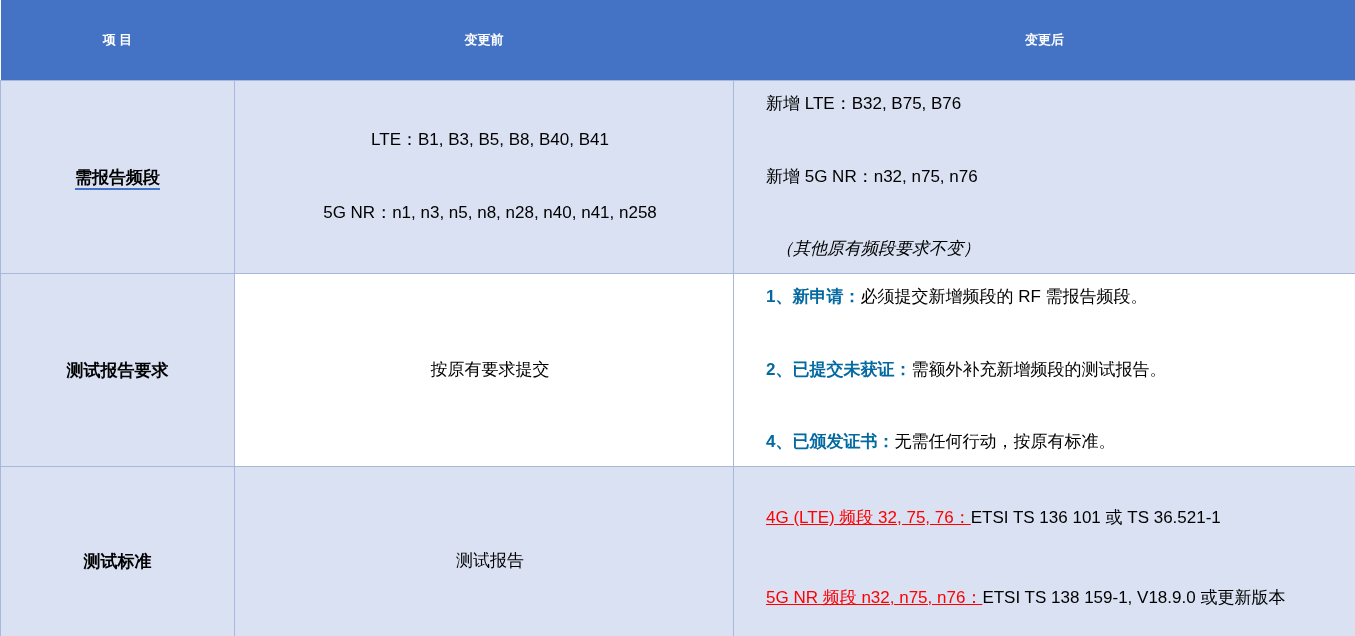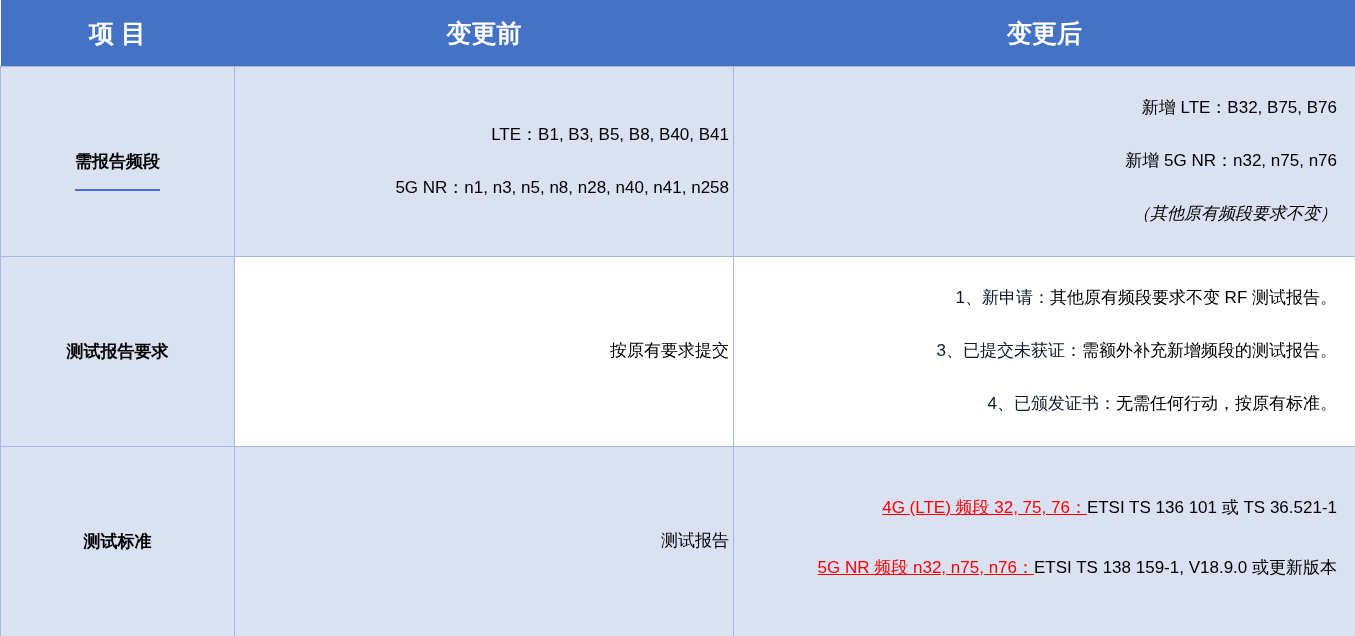--- a/index.html
+++ b/index.html
@@ -19,22 +19,22 @@
     height: 636px;
     border-collapse: collapse;
     table-layout: fixed;
   }
 
   
   thead th {
     background: #4472C4;
     color: #ffffff;
     font-weight: bold;
-    font-size: 25px;
-    height: 66px;
+    font-size: 13px;
+    height: 80px;
     padding: 0;
     text-align: center;
     vertical-align: middle;
     border: none;
   }
 
   
   col.c-item  { width: 234px; }
   col.c-before{ width: 499px; }
   col.c-after { width: 622px; }
@@ -52,40 +52,39 @@
   tr.row-plain  td { background: #FFFFFF; }
 
   td.cell-item {
     text-align: center;
     font-weight: bold;
     font-size: 17px;
     background: #D9E1F2 !important;
   }
   td.cell-item .underlined {
     border-bottom: 2px solid #4472C4;
-    padding-bottom: 18px;
+    padding-bottom: 1px;
   }
 
   td.cell-before {
     text-align: center;
     padding-left: 12px;
   }
   td.cell-after {
     text-align: left;
     padding: 0 14px 0 18px;
   }
 
   .line {
     line-height: 1.1;
-    margin: 4px;
-    text-align: right;
+    margin: 14px;
   }
   .gap-lg { height: 26px; }
 
-  .blue { color: #0f172a; }
+  .blue { color: #0369a1; font-weight: bold; }
   .red  { color: #FF0000; text-decoration: underline; }
 
   .indent-paren { padding-left: 10px; font-style: italic; }
 
   .nowrap { white-space: nowrap; }
 </style>
 </head>
 <body>
 
 <table class="change-table">
@@ -125,25 +124,25 @@
 
     <tr class="row-plain" style="height:190px;">
       <td class="cell-item">
         <span>测试报告要求</span>
       </td>
       <td class="cell-before">
         <div class="line">按原有要求提交</div>
       </td>
       <td class="cell-after">
         <div class="line">
-          <span class="blue">1、新申请：</span><span>其他原有频段要求不变 RF 测试报告。</span>
+          <span class="blue">1、新申请：</span><span>必须提交新增频段的 RF 需报告频段。</span>
         </div>
         <div class="gap-lg"></div>
         <div class="line">
-          <span class="blue">3、已提交未获证：</span><span>需额外补充新增频段的测试报告。</span>
+          <span class="blue">2、已提交未获证：</span><span>需额外补充新增频段的测试报告。</span>
         </div>
         <div class="gap-lg"></div>
         <div class="line">
           <span class="blue">4、已颁发证书：</span><span>无需任何行动，按原有标准。</span>
         </div>
       </td>
     </tr>
 
     <tr class="row-shaded" style="height:190px;">
       <td class="cell-item">

